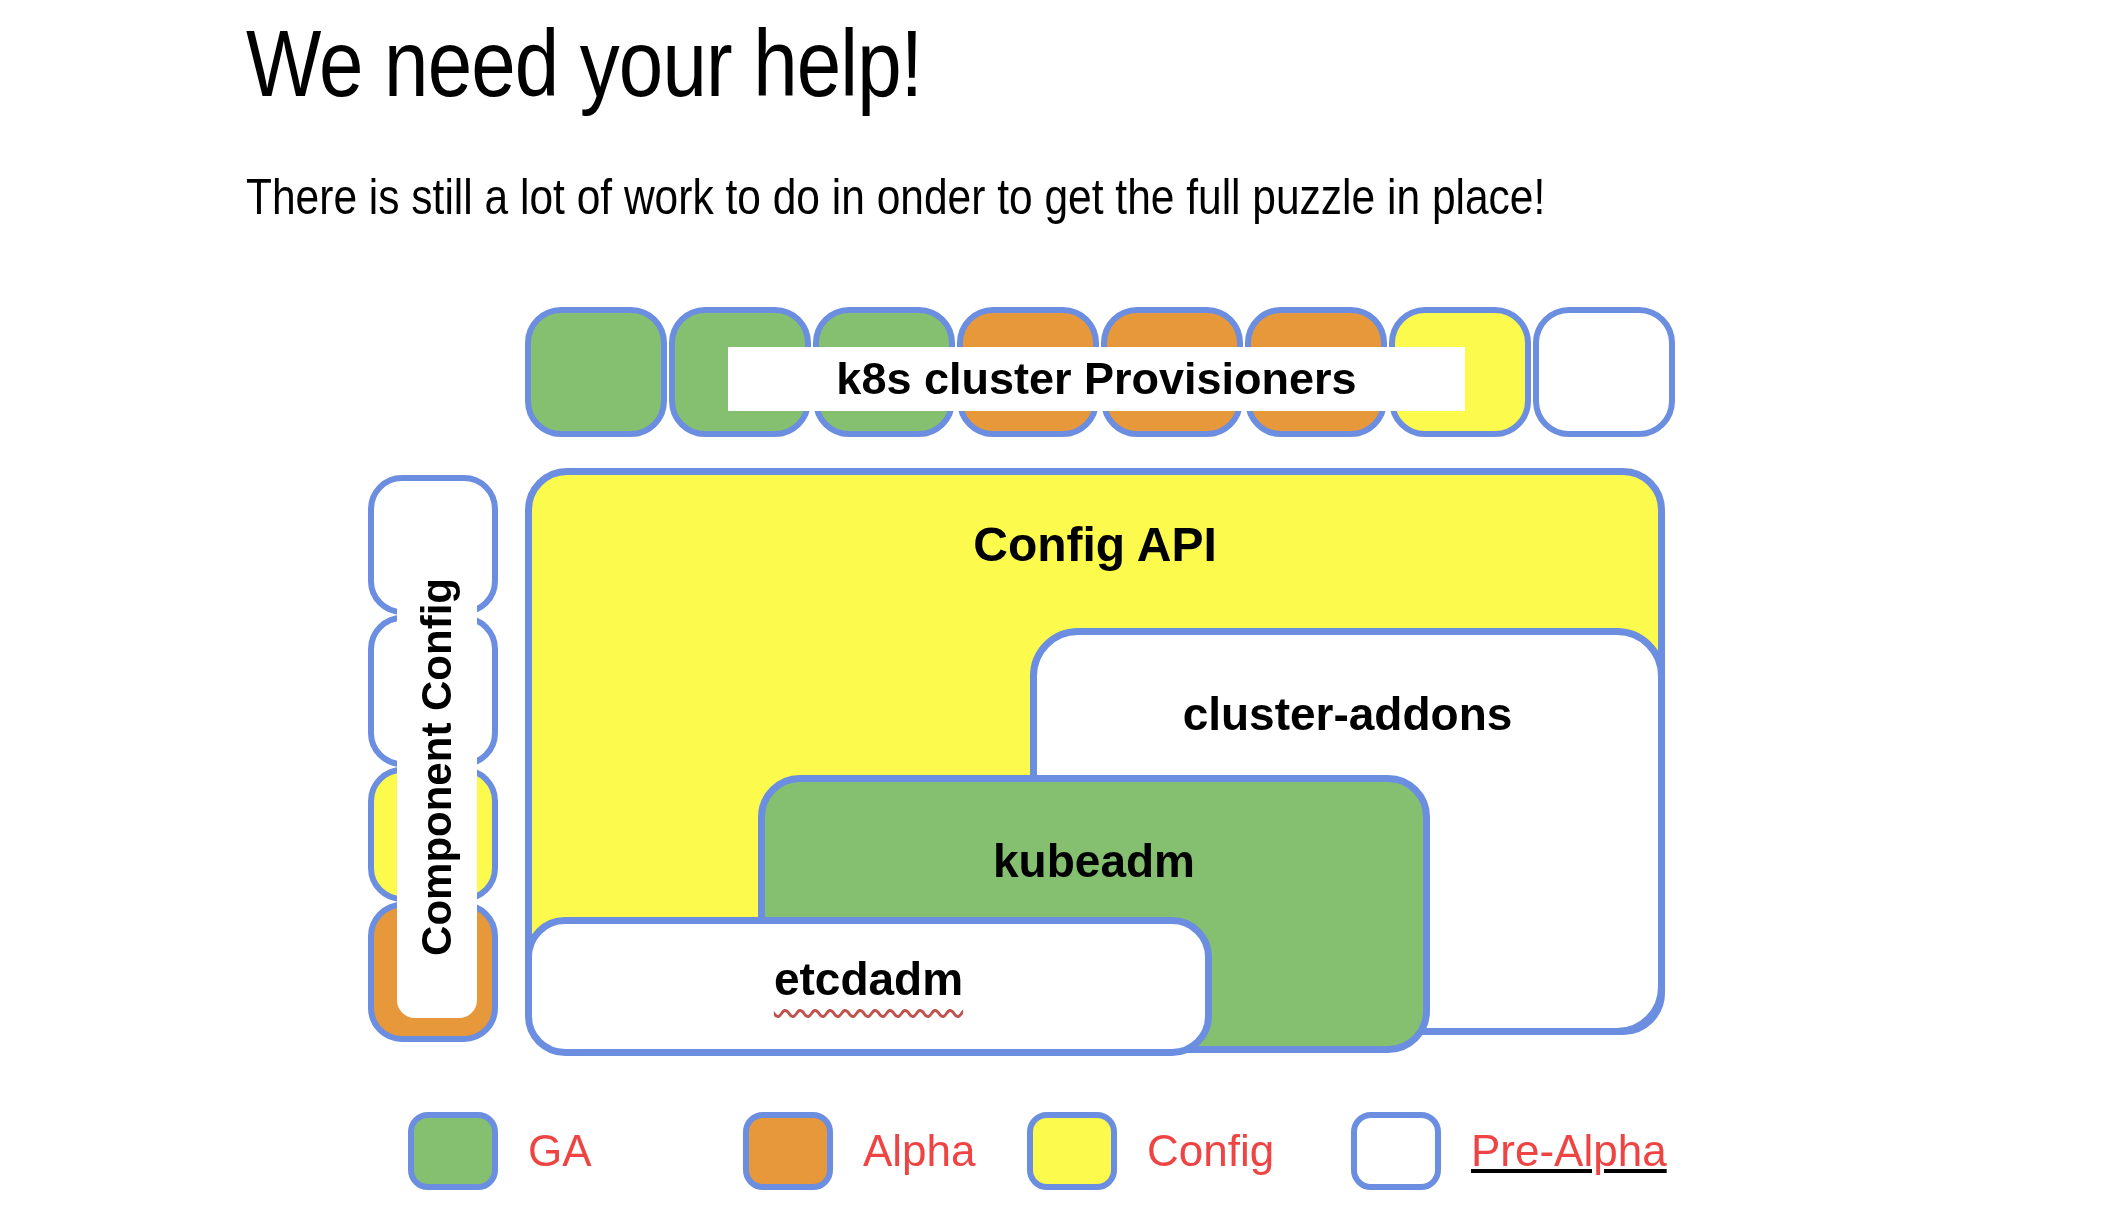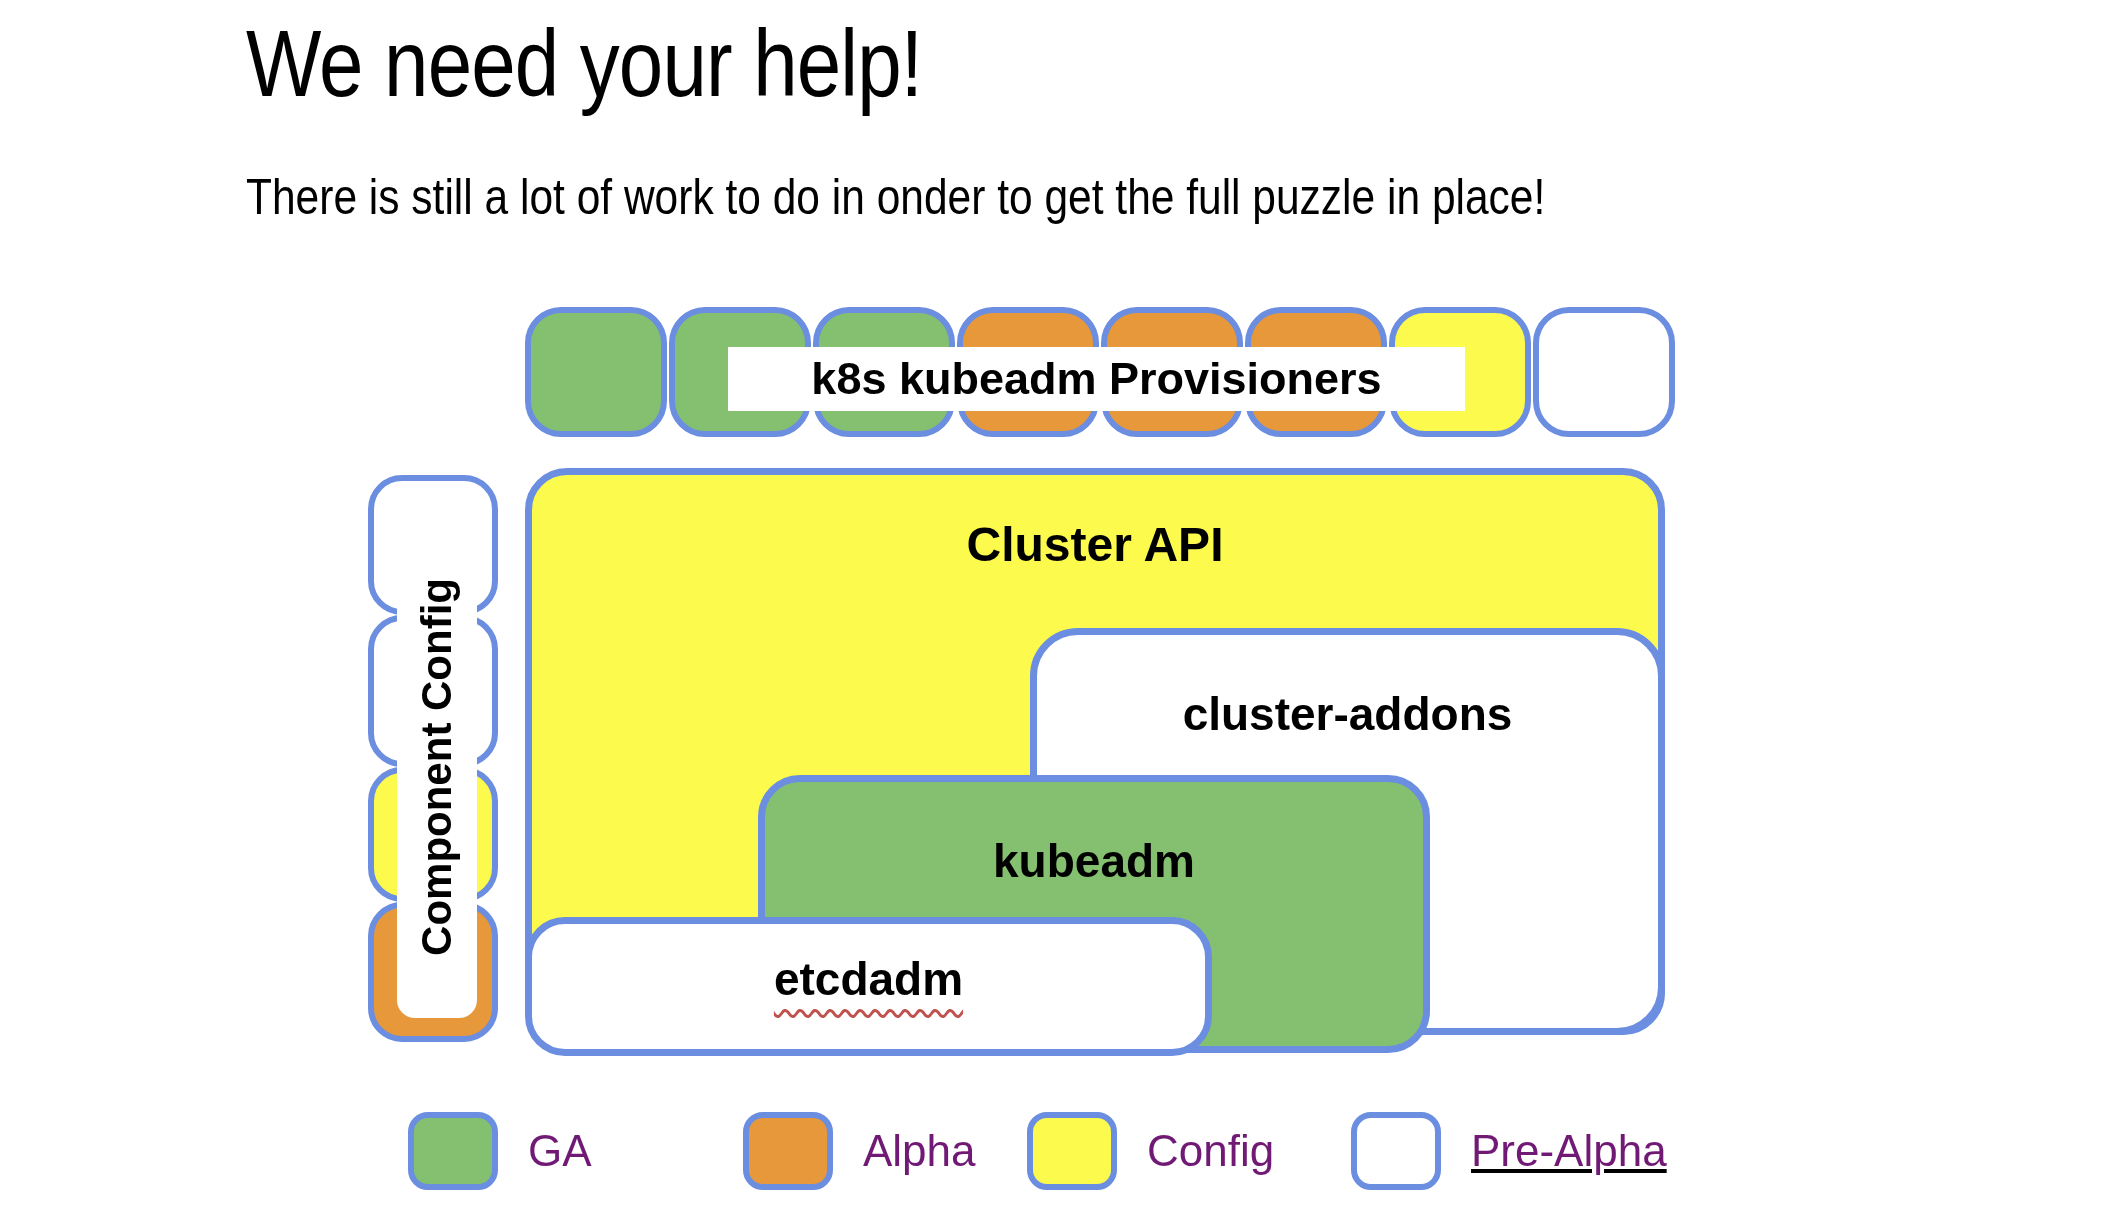--- a/index.html
+++ b/index.html
@@ -78,46 +78,46 @@
   
   .legend-item{position:absolute;top:1112px;display:flex;align-items:center;gap:30px;}
   .legend-item:nth-child(1){left:408px;}
   .legend-item:nth-child(2){left:743px;}
   .legend-item:nth-child(3){left:1027px;}
   .legend-item:nth-child(4){left:1351px;text-decoration:underline;}
   .swatch{
     width:90px;height:78px;box-sizing:border-box;display:inline-block;
     border:6px solid var(--blue,#6B8EE0);border-radius:20px;
   }
-  .legend-label{font-size:44px;font-weight:400;color:#701a75;white-space:nowrap;}
+  .legend-label{font-size:44px;font-weight:400;color:#ef4444;white-space:nowrap;}
 </style>
 </head>
 <body>
 
 <div class="slide">
 
   <h1 class="title">We need your help!</h1>
   <p class="subtitle">There is still a lot of work to do in onder to get the full puzzle in place!</p>
 
   <div class="prov-row" id="prov-row">
       <div class="chip st-ga"></div>
       <div class="chip st-ga"></div>
       <div class="chip st-ga"></div>
       <div class="chip st-beta"></div>
       <div class="chip st-beta"></div>
       <div class="chip st-beta"></div>
       <div class="chip st-alpha"></div>
       <div class="chip st-prealpha"></div>
     </div>
   <div class="prov-label">
-    <span>k8s kubeadm Provisioners</span>
+    <span>k8s cluster Provisioners</span>
   </div>
 
   <div class="box cluster-api st-alpha">
-    <div class="box-label">Cluster API</div>
+    <div class="box-label">Config API</div>
   </div>
 
   <div class="box cluster-addons st-prealpha">
     <div class="box-label">cluster-addons</div>
   </div>
 
   <div class="box kubeadm st-ga">
     <div class="box-label">kubeadm</div>
   </div>
 

